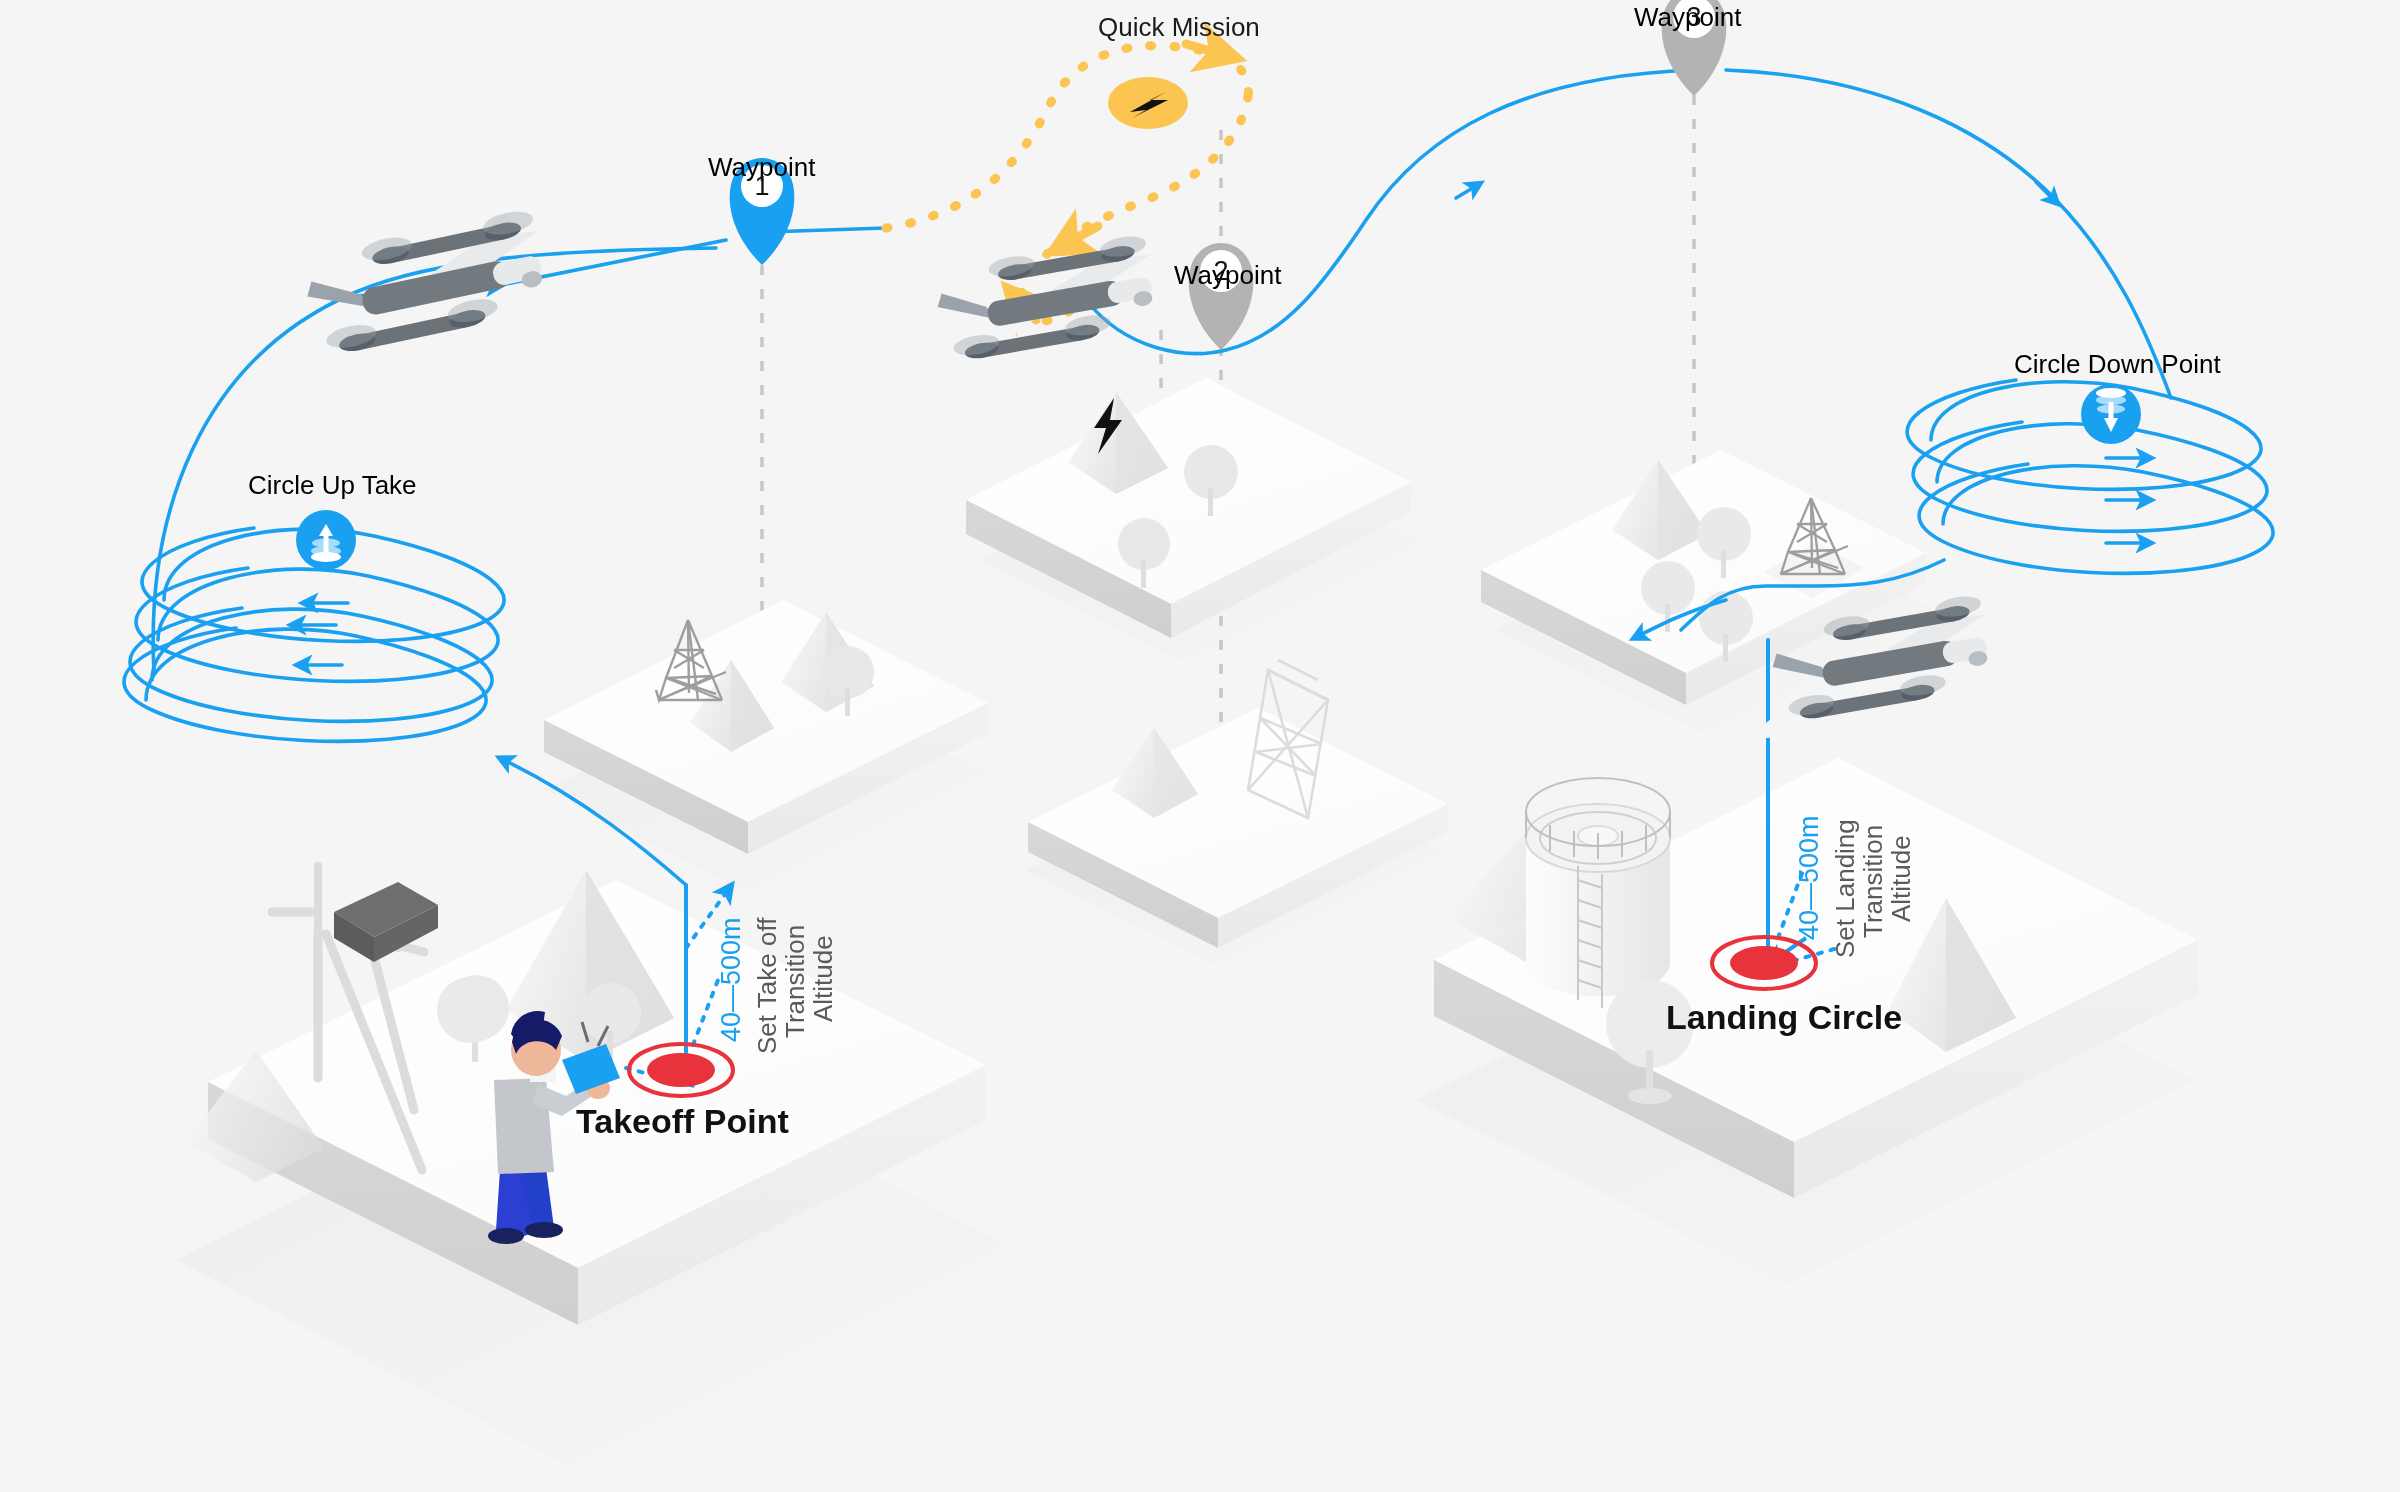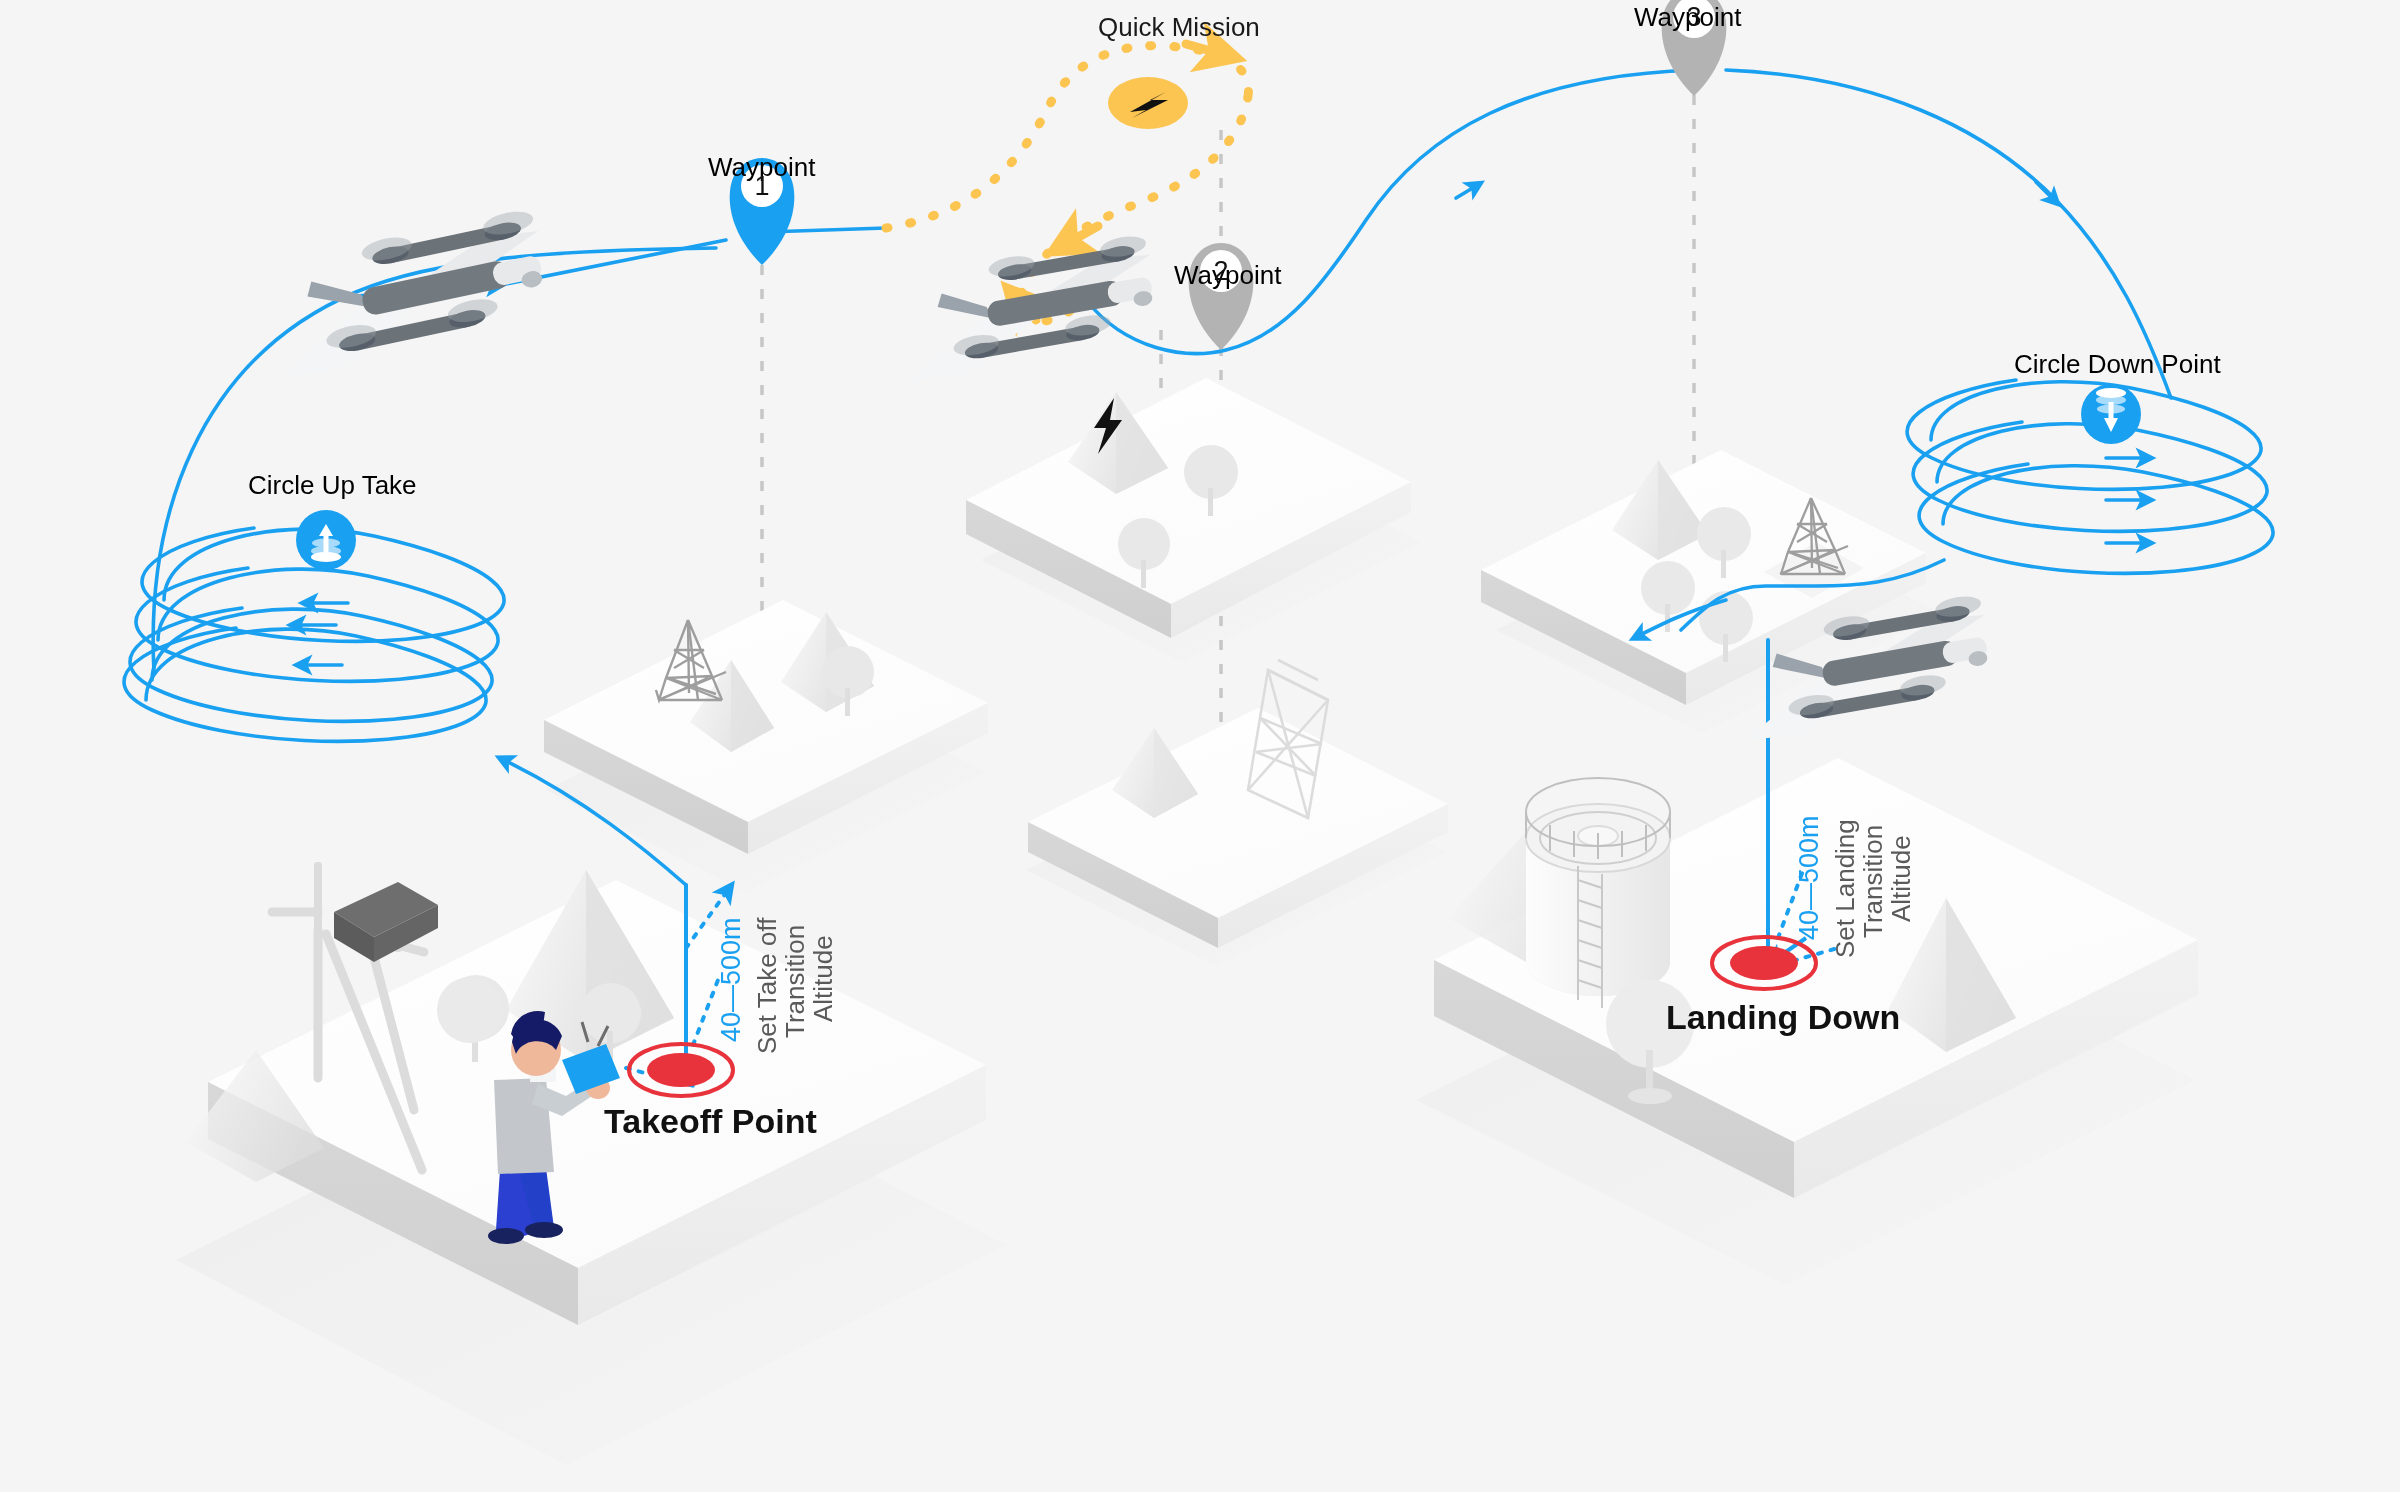--- a/index.html
+++ b/index.html
@@ -435,23 +435,23 @@
 
 <div class="lbl" style="left:1608px; top:2px;">Waypoint</div>
 <div class="pin" style="left:1637px; top:-14px;">
   <div class="num">3</div>
 </div>
 
 <div class="lbl" style="left:222px; top:470px;">Circle Up Take</div>
 
 <div class="lbl" style="left:1988px; top:349px;">Circle Down Point</div>
 
-<div class="lbl-big" style="left:578px; top:1102px;text-align:center;">Takeoff Point</div>
-
-<div class="lbl-big" style="left:1640px; top:998px;">Landing Down</div>
+<div class="lbl-big" style="left:550px; top:1102px;text-align:center;">Takeoff Point</div>
+
+<div class="lbl-big" style="left:1640px; top:998px;">Landing Circle</div>
 
 <div class="lbl-rot alt-num" style="left:690px; top:1042px; transform:rotate(-90deg);">40—500m</div>
 <div class="lbl-rot alt-txt" style="left:726px; top:1054px; transform:rotate(-90deg);">Set Take off</div>
 <div class="lbl-rot alt-txt" style="left:754px; top:1038px; transform:rotate(-90deg);">Transition</div>
 <div class="lbl-rot alt-txt" style="left:782px; top:1022px; transform:rotate(-90deg);">Altitude</div>
 
 <div class="lbl-rot alt-num" style="left:1768px; top:940px; transform:rotate(-90deg);">40—500m</div>
 <div class="lbl-rot alt-txt" style="left:1804px; top:958px; transform:rotate(-90deg);">Set Landing</div>
 <div class="lbl-rot alt-txt" style="left:1832px; top:938px; transform:rotate(-90deg);">Transition</div>
 <div class="lbl-rot alt-txt" style="left:1860px; top:922px; transform:rotate(-90deg);">Altitude</div>

